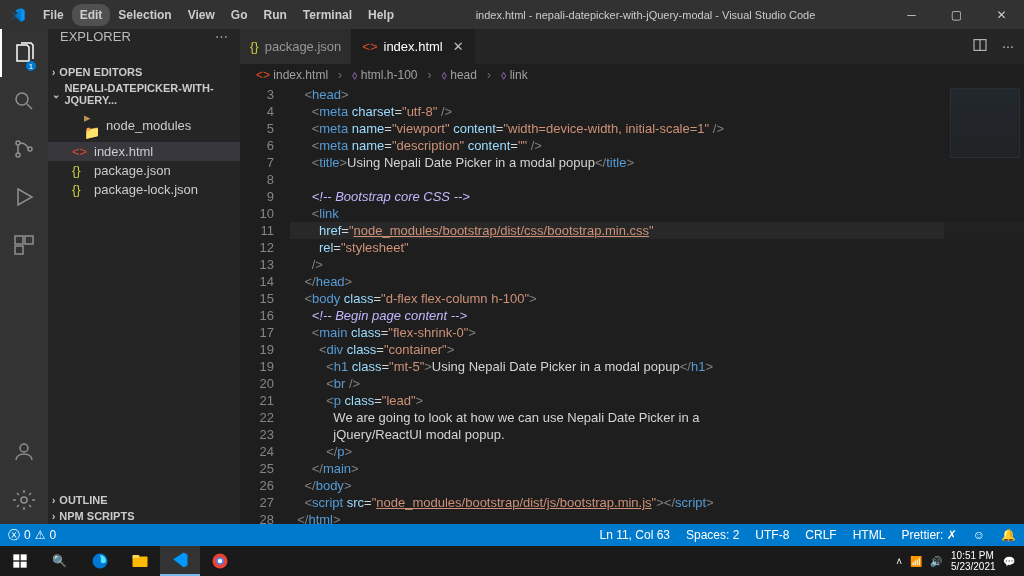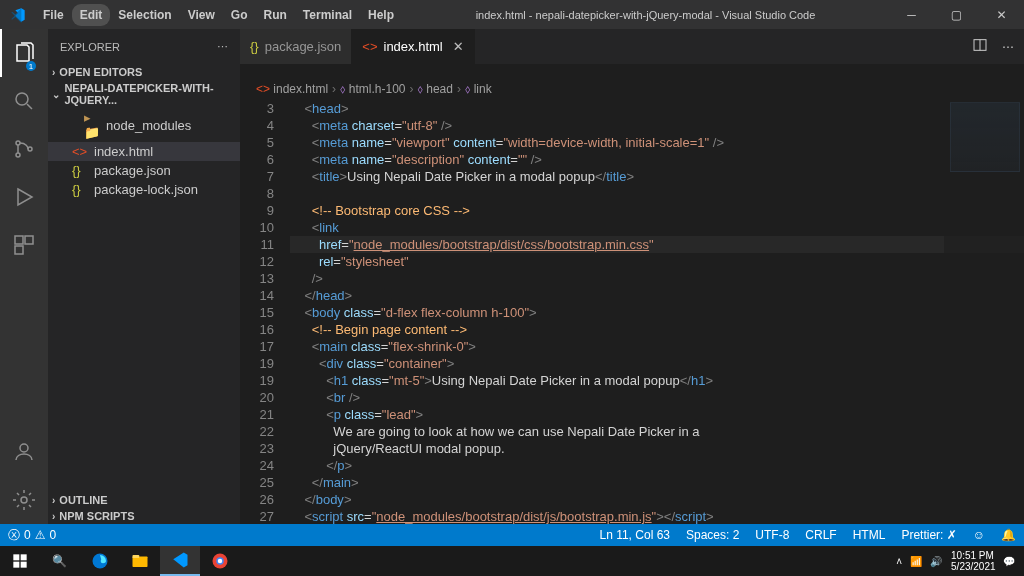--- a/index.html
+++ b/index.html
@@ -14,46 +14,46 @@
 .win-controls { display: flex; }
 .win-btn { width: 45px; height: 29px; display: flex; align-items: center; justify-content: center; cursor: pointer; }
 .main { display: flex; height: calc(100% - 29px - 22px - 30px); }
 .activity-bar { width: 48px; background: #333333; display: flex; flex-direction: column; }
 .activity-item { width: 48px; height: 48px; display: flex; align-items: center; justify-content: center; cursor: pointer; position: relative; }
 .activity-item.active { border-left: 2px solid #fff; }
 .activity-item svg { width: 24px; height: 24px; opacity: 0.6; }
 .activity-item.active svg { opacity: 1; }
 .activity-bottom { margin-top: auto; }
 .sidebar { width: 192px; background: #252526; display: flex; flex-direction: column; }
-.sidebar-header { height: 35px; display: flex; align-items: center; justify-content: space-between; padding: 0 12px; font-size: 11px; color: #bbbbbb; }
+.sidebar-header { height: 35px; display: flex; align-items: flex-start; justify-content: space-between; padding: 0 12px; font-size: 13px; color: #bbbbbb; }
 .sidebar-section { padding: 2px 4px; font-size: 11px; font-weight: bold; color: #cccccc; cursor: pointer; display: flex; align-items: center; }
 .sidebar-section .chev { margin-right: 4px; font-size: 10px; }
 .file-tree { font-size: 13px; }
 .file-item { padding: 2px 8px 2px 24px; display: flex; align-items: center; cursor: pointer; }
 .file-item.active { background: #37373d; }
 .file-icon { width: 16px; margin-right: 6px; display: inline-flex; }
 .editor-area { flex: 1; display: flex; flex-direction: column; background: #1e1e1e; position: relative; }
 .tabs { height: 35px; background: #252526; display: flex; align-items: stretch; }
 .tab { padding: 0 10px; display: flex; align-items: center; gap: 6px; font-size: 13px; cursor: pointer; background: #2d2d2d; color: #969696; border-right: 1px solid #1e1e1e; }
 .tab.active { background: #1e1e1e; color: #ffffff; }
 .tab .close { margin-left: 4px; opacity: 0.7; }
 .tab-actions { margin-left: auto; display: flex; align-items: center; gap: 14px; padding: 0 10px; }
-.breadcrumb { height: 22px; display: flex; align-items: center; padding: 0 16px; font-size: 12px; color: #a0a0a0; gap: 4px; margin-top: 14px; }
+.breadcrumb { height: 22px; display: flex; align-items: center; padding: 0 16px; font-size: 12px; color: #a0a0a0; gap: 10px; }
 .breadcrumb .sep { opacity: 0.6; }
 .code-area { flex: 1; display: flex; font-family: Consolas, monospace; font-size: 13px; overflow: hidden; position: relative; }
 .gutter { width: 50px; text-align: right; padding-right: 16px; color: #858585; user-select: none; }
 .gutter div { height: 17px; line-height: 17px; }
 .code { flex: 1; white-space: pre; color: #d4d4d4; }
 .code .line { height: 17px; line-height: 17px; }
 .code .line.hl { background: #282828; }
 .t-tag { color: #569cd6; }
 .t-br { color: #808080; }
 .t-attr { color: #9cdcfe; }
 .t-str { color: #ce9178; }
-.t-cmt { color: #fdba74; }
+.t-cmt { color: #c4b5fd; font-style: italic; }
 .t-txt { color: #d4d4d4; }
 .t-und { text-decoration: underline; }
 .minimap { position: absolute; right: 0; top: 0; width: 80px; height: 100%; background: #1e1e1e; opacity: 0.6; }
 .minimap-blob { position: absolute; right: 4px; width: 70px; background: linear-gradient(#3a5a7a44, #3a5a7a22); border: 1px solid #4a6a8a44; }
 .statusbar { height: 22px; background: #007acc; color: #fff; display: flex; align-items: center; font-size: 12px; }
 .status-item { padding: 0 8px; cursor: pointer; display: flex; align-items: center; gap: 4px; }
 .status-right { margin-left: auto; display: flex; }
 .taskbar { height: 30px; background: #1a1a1a; display: flex; align-items: center; }
 .task-item { width: 40px; height: 30px; display: flex; align-items: center; justify-content: center; cursor: pointer; }
 .task-item.active { border-bottom: 2px solid #76b9ed; background: #333; }

